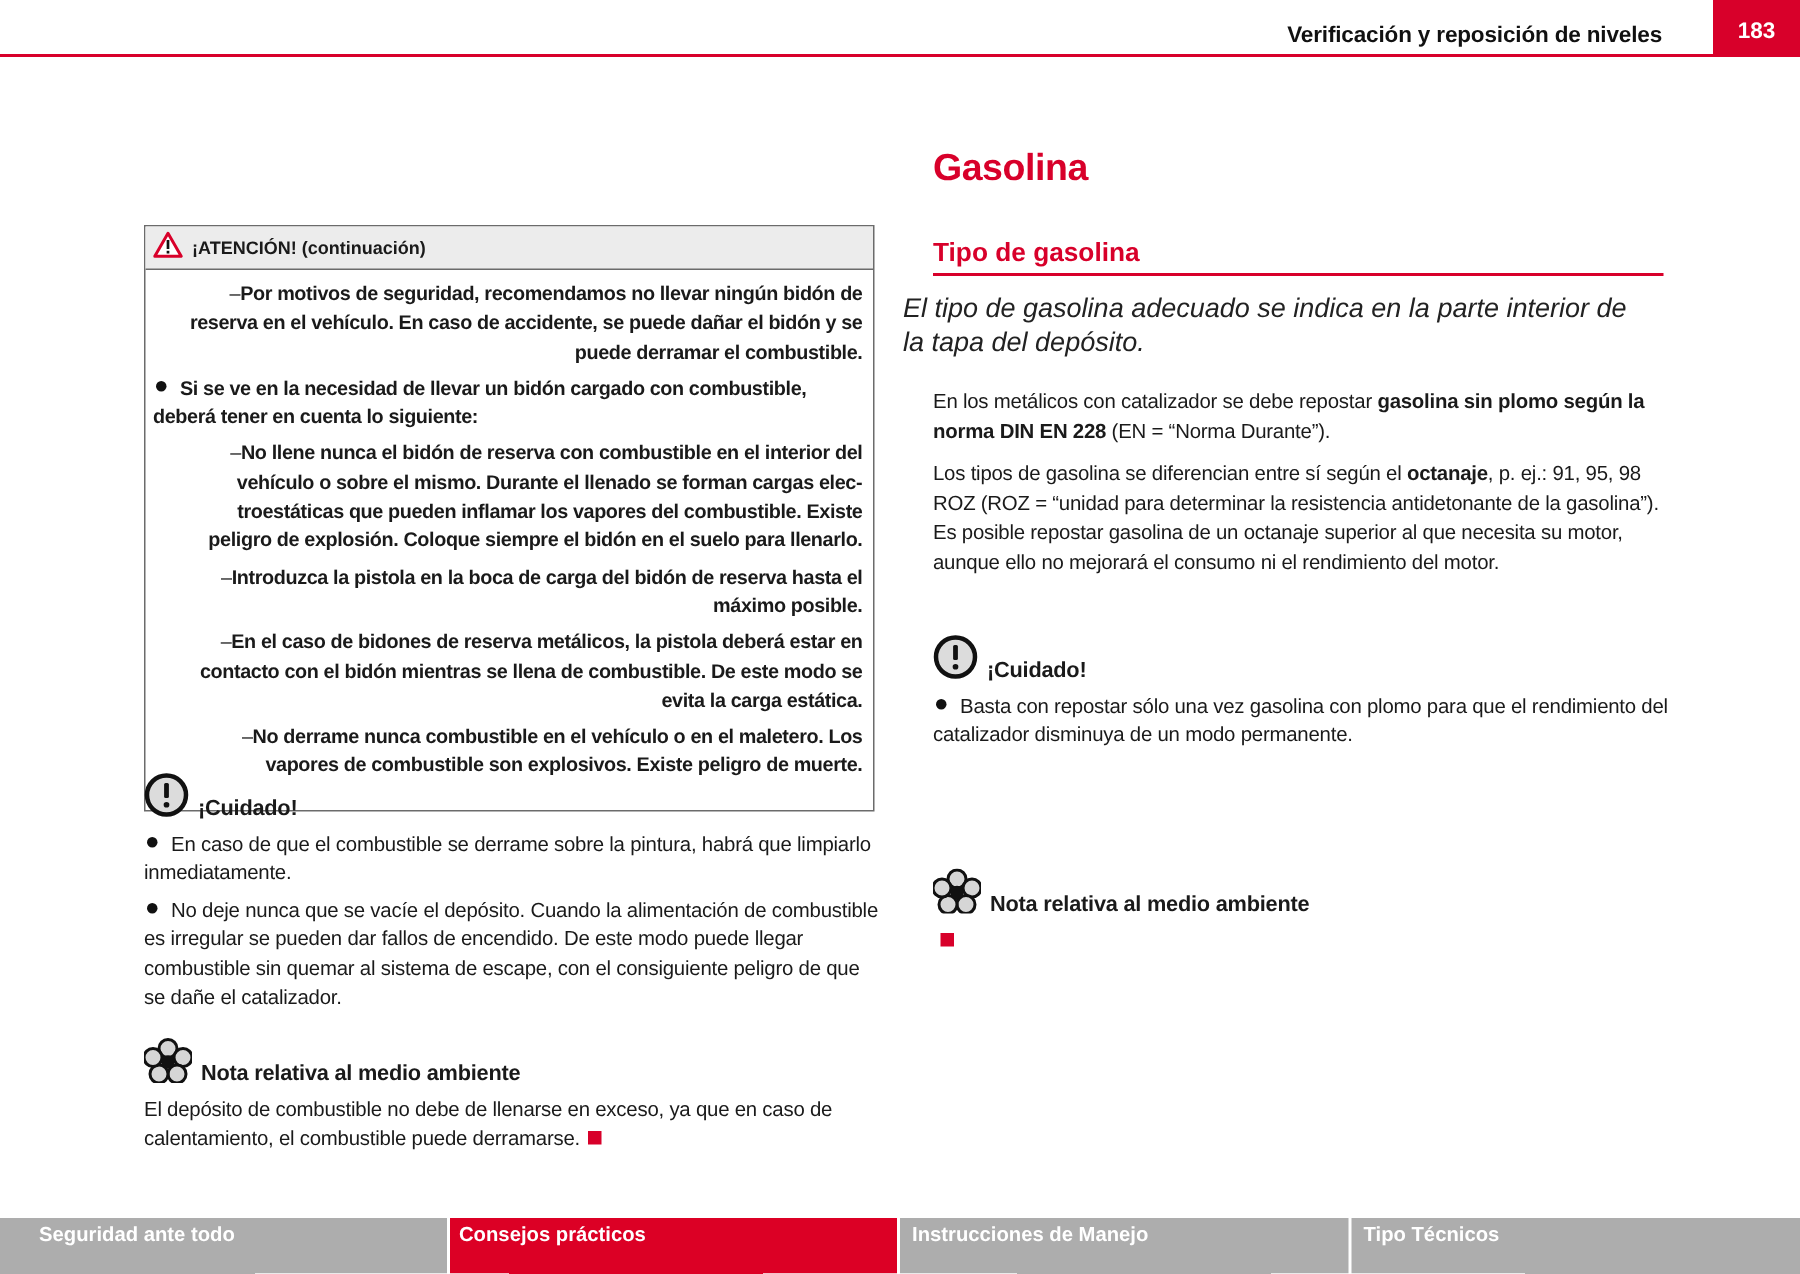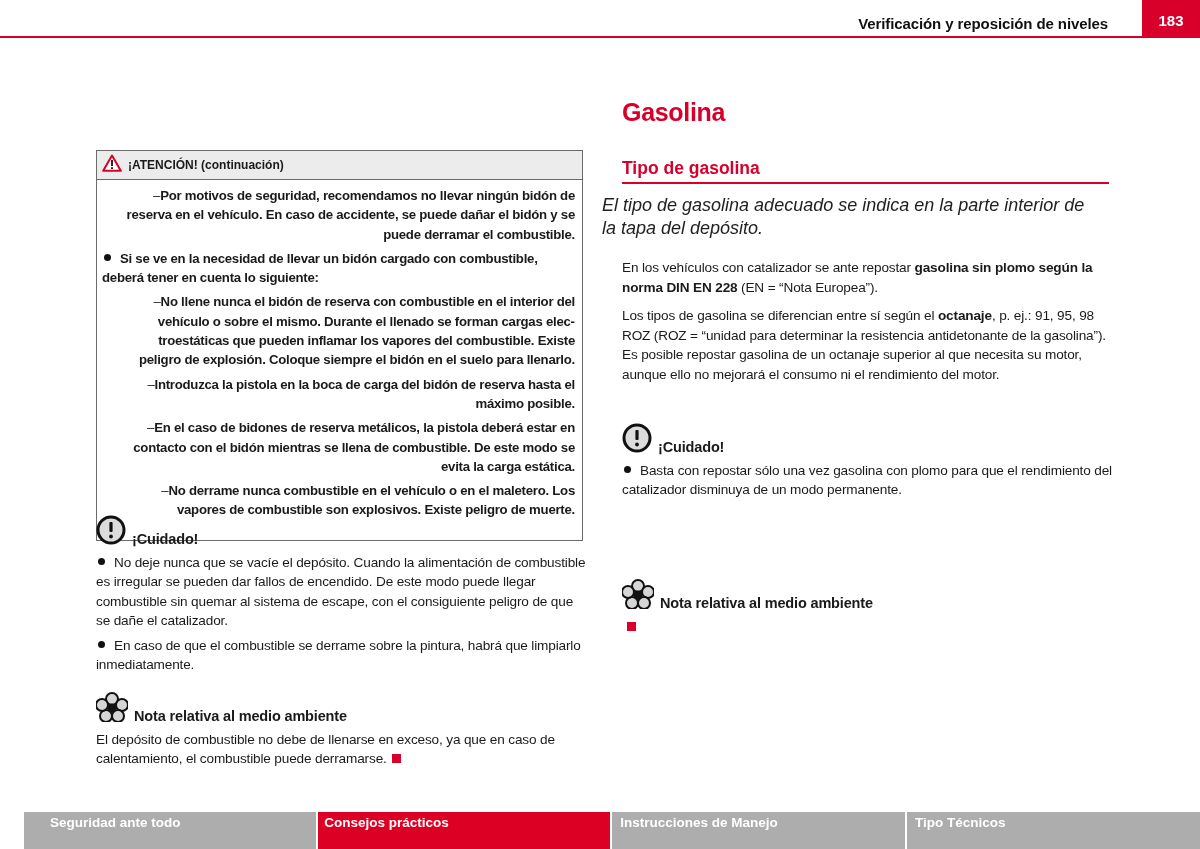--- a/index.html
+++ b/index.html
@@ -30,21 +30,21 @@
 
   
   .h1 { position:absolute; left:622px; top:98px; font-size:25px; font-weight:bold; color:#d8002a; letter-spacing:-0.3px; }
   .h2 { position:absolute; left:622px; top:158px; font-size:17.5px; font-weight:bold; color:#d8002a; }
   .h2-line { position:absolute; left:622px; top:182px; width:487px; height:2px; background:#d8002a; }
   .lead { position:absolute; left:602px; top:194px; width:490px; font-size:18px; font-style:italic; line-height:23px; color:#222; }
   .para { position:absolute; left:622px; width:490px; font-size:13.6px; line-height:19.5px; letter-spacing:-0.15px; }
 
   
   .foot { position:absolute; left:0; top:812px; width:1200px; height:37px; display:flex; }
-  .tab { height:37px; background:#adadad; color:#fff; font-size:13.5px; font-weight:bold; padding:3px 0 0 8px;margin-left:24px; }
+  .tab { height:37px; background:#adadad; color:#fff; font-size:13.5px; font-weight:bold; padding:3px 0 0 8px; }
   .tab.active { background:#dc0025; }
   .tab + .tab { margin-left:2px; }
 </style>
 </head>
 <body>
 
 <div class="hdr-title">Verificación y reposición de niveles</div>
 <div class="hdr-line"></div>
 <div class="hdr-page">183</div>
 
@@ -73,22 +73,22 @@
   <div class="note-head">
     <span>
       <svg width="30" height="30" viewBox="0 0 30 30">
           <circle cx="15" cy="15" r="13" fill="#dcdcdc" stroke="#111" stroke-width="3"></circle>
           <rect x="13.4" y="7" width="3.2" height="10" rx="1" fill="#111"></rect>
           <circle cx="15" cy="21.5" r="1.9" fill="#111"></circle>
         </svg>
     </span>
     <span class="ttl">¡Cuidado!</span>
   </div>
+  <p><span class="bdot"></span><span>En caso de que el combustible se derrame sobre la pintura, habrá que limpiarlo inmediatamente.</span></p>
   <p><span class="bdot"></span><span>No deje nunca que se vacíe el depósito. Cuando la alimentación de combustible es irregular se pueden dar fallos de encendido. De este modo puede llegar combustible sin quemar al sistema de escape, con el consi­guiente peligro de que se dañe el catalizador.</span></p>
-  <p><span class="bdot"></span><span>En caso de que el combustible se derrame sobre la pintura, habrá que limpiarlo inmediatamente.</span></p>
 </div>
 
 <div class="note" style="left:96px; top:692px; width:490px;">
   <div class="note-head">
     <span>
       <svg width="32" height="30" viewBox="0 0 32 30">
           <g fill="#d6d6d6" stroke="#111" stroke-width="2">
             <circle cx="16" cy="7" r="6"></circle>
             <circle cx="26" cy="13" r="6"></circle>
             <circle cx="22" cy="24" r="6"></circle>
@@ -102,21 +102,21 @@
   </div>
   <p><span>El depósito de combustible no debe de llenarse en exceso, ya que en caso de calentamiento, el combustible puede derramarse.</span><span class="endmark"></span></p>
 </div>
 
 <div class="h1">Gasolina</div>
 <div class="h2">Tipo de gasolina</div>
 <div class="h2-line"></div>
 <div class="lead">El tipo de gasolina adecuado se indica en la parte interior de la tapa del depósito.</div>
 
 <p class="para" style="top:258px;">
-  <span>En los vehículos con catalizador se ante repostar </span><b>gasolina sin plomo según la norma DIN EN 228</b><span> (EN = “Nota Europea”).</span>
+  <span>En los metálicos con catalizador se debe repostar </span><b>gasolina sin plomo según la norma DIN EN 228</b><span> (EN = “Norma Durante”).</span>
 </p>
 <p class="para" style="top:306px;">
   <span>Los tipos de gasolina se diferencian entre sí según el </span><b>octanaje</b><span>, p. ej.: 91, 95, 98 ROZ (ROZ = “unidad para determinar la resistencia antidetonante de la gasolina”). Es posible repostar gasolina de un octanaje superior al que nece­sita su motor, aunque ello no mejorará el consumo ni el rendimiento del motor.</span>
 </p>
 
 <div class="note" style="left:622px; top:423px; width:490px;">
   <div class="note-head">
     <span>
       <svg width="30" height="30" viewBox="0 0 30 30">
           <circle cx="15" cy="15" r="13" fill="#dcdcdc" stroke="#111" stroke-width="3"></circle>

